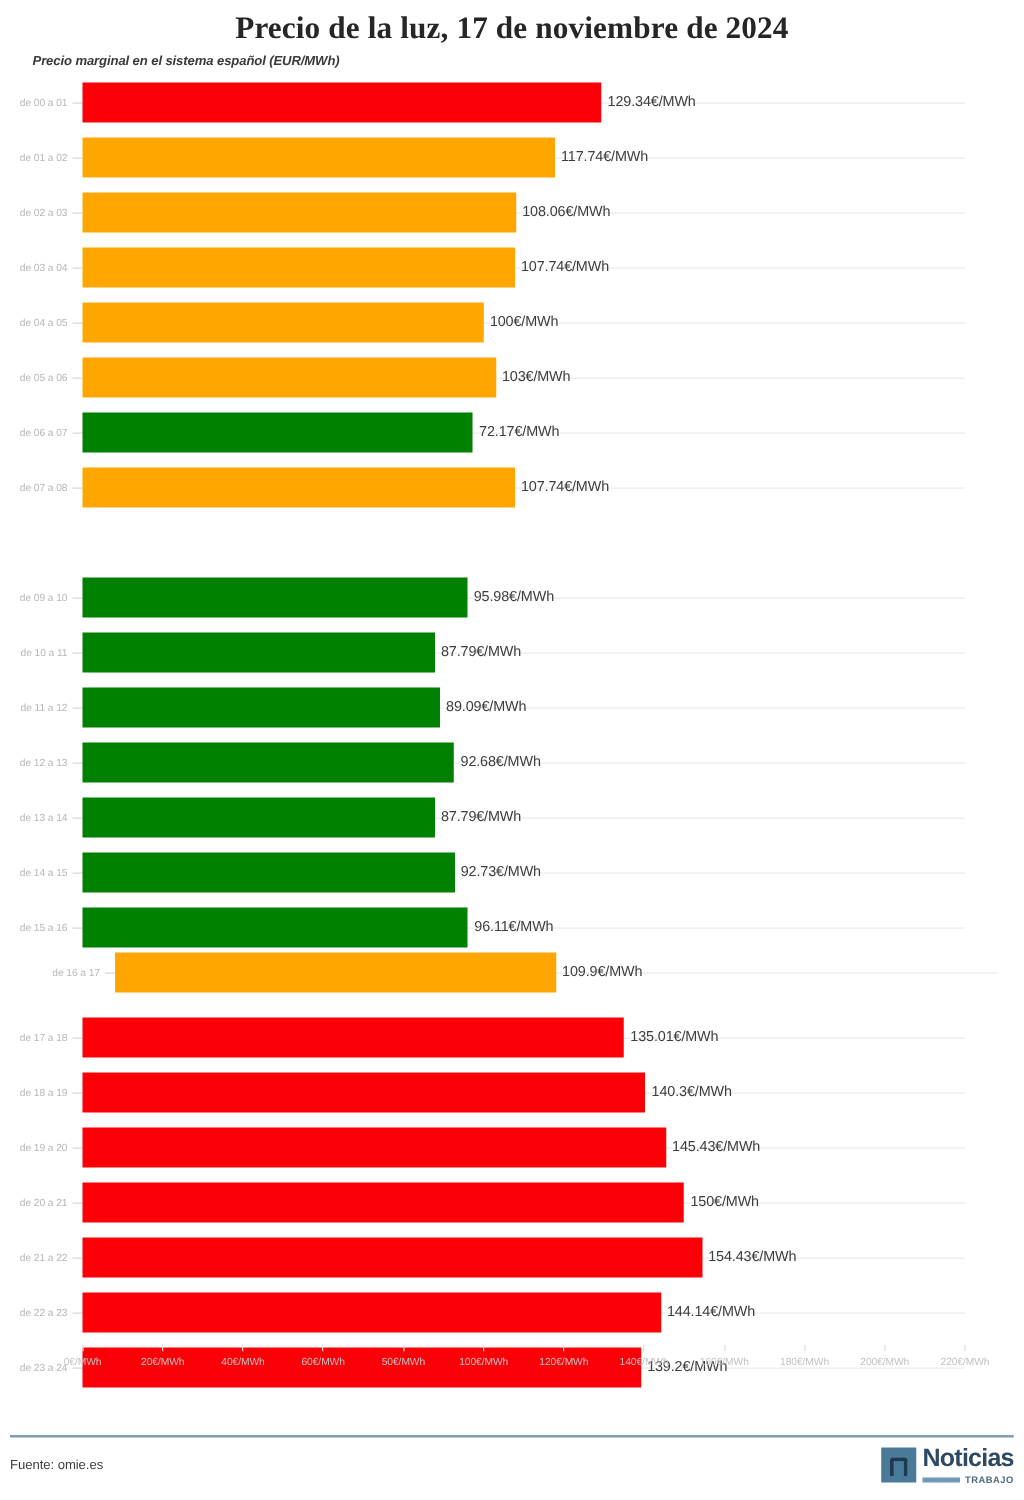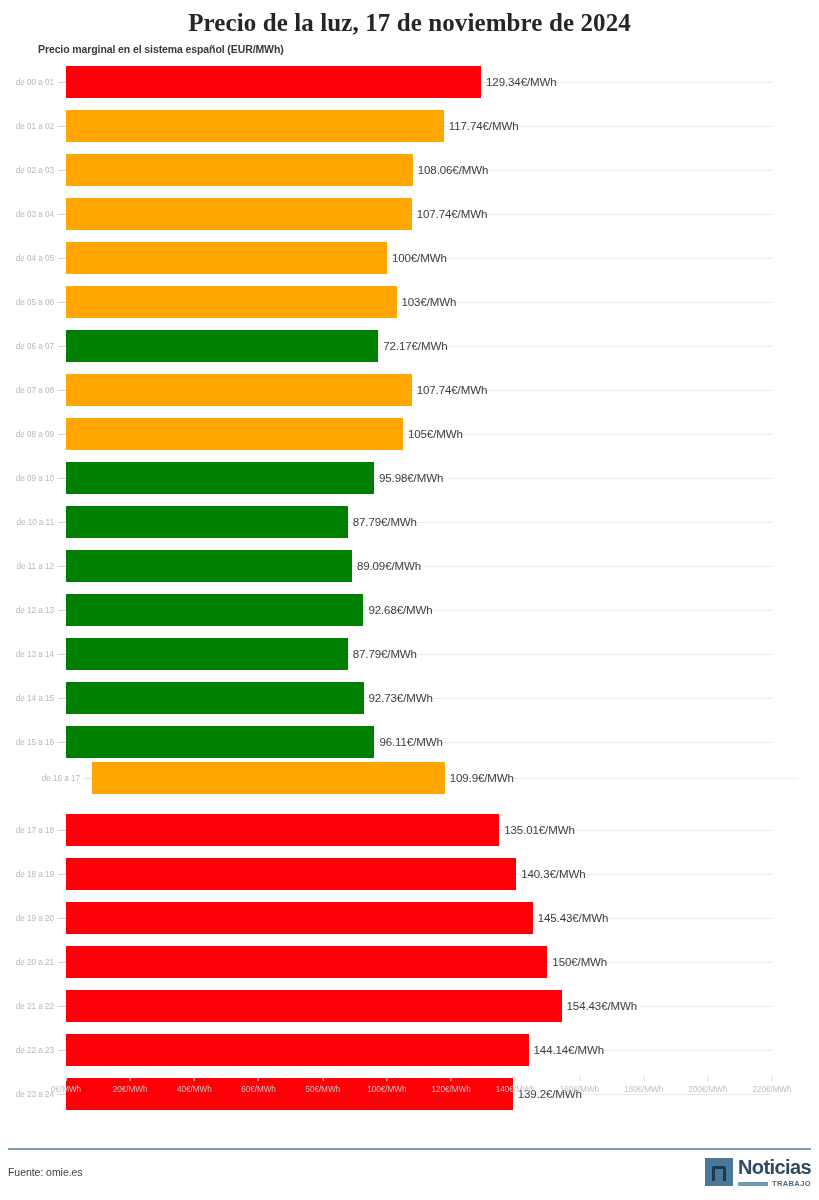--- a/index.html
+++ b/index.html
@@ -31,24 +31,25 @@
     height: 38px;
     line-height: 30px;
   }
 
   
   .chart-subtitle {
     font-family: "Liberation Sans", sans-serif;
     font-weight: bold;
     font-size: 10.5px;
     color: #3a3a3a;
-    padding-left: 38px;
+    padding-left: 26px;
     height: 22px;
     line-height: 22px;
     letter-spacing: -0.1px;
+    font-style: italic;
   }
 
   
   .plot {
     position: relative;
     width: 819px;
     height: 1046px;   
   }
 
   .rows {
@@ -288,27 +289,20 @@
         <div class="cat-tick"></div>
         <div class="bar green" style="width: 312.277px;"></div>
         <div class="bar-value" style="left: 378.277px;">72.17€/MWh</div>
       </div>
       <div class="row" style="top: 308px;">
         <div class="row-gridline"></div>
         <div class="cat-label">de 07 a 08</div>
         <div class="cat-tick"></div>
         <div class="bar orange" style="width: 345.747px;"></div>
         <div class="bar-value" style="left: 411.747px;">107.74€/MWh</div>
-      </div>
-      <div class="row" style="top: 352px;">
-        <div class="row-gridline"></div>
-        <div class="cat-label">de 08 a 09</div>
-        <div class="cat-tick"></div>
-        <div class="bar orange" style="width: 336.955px;"></div>
-        <div class="bar-value" style="left: 402.955px;">105€/MWh</div>
       </div>
       <div class="row" style="top: 396px;">
         <div class="row-gridline"></div>
         <div class="cat-label">de 09 a 10</div>
         <div class="cat-tick"></div>
         <div class="bar green" style="width: 308.009px;"></div>
         <div class="bar-value" style="left: 374.009px;">95.98€/MWh</div>
       </div>
       <div class="row" style="top: 440px;">
         <div class="row-gridline"></div>

